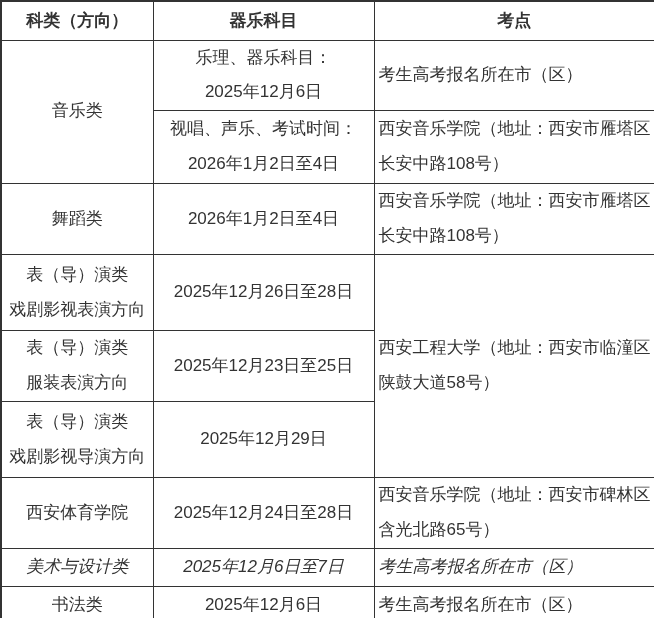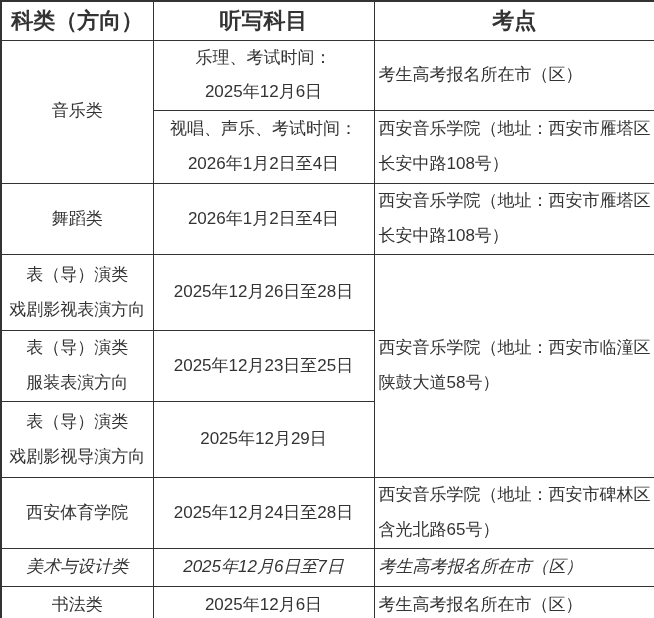--- a/index.html
+++ b/index.html
@@ -23,21 +23,21 @@
     text-align: center;
     vertical-align: middle;
     padding: 0;
     line-height: 2.05;
     white-space: pre-line;
     overflow: hidden;
   }
   table { border: 2px solid #333333; }
   th {
     font-weight: bold;
-    font-size: 22px;
+    font-size: 17px;
     line-height: 1.2;
   }
   col.c1 { width: 152px; }
   col.c2 { width: 221px; }
   col.c3 { width: 281px; }
   td.venue {
     text-align: left;
     padding-left: 4px;
     padding-right: 2px;
   }
@@ -57,46 +57,46 @@
 
 <table>
   <colgroup>
     <col class="c1">
       <col class="c2">
       <col class="c3">
   </colgroup>
   <thead>
     <tr class="rh">
       <th>科类（方向）</th>
-      <th>听写科目</th>
+      <th>器乐科目</th>
       <th>考点</th>
     </tr>
   </thead>
   <tbody>
     <tr class="r1">
       <td rowspan="2">音乐类</td>
-      <td>乐理、考试时间：
+      <td>乐理、器乐科目：
 2025年12月6日</td>
       <td class="venue">考生高考报名所在市（区）</td>
     </tr>
     <tr class="r2">
       <td>视唱、声乐、考试时间：
 2026年1月2日至4日</td>
       <td class="venue">西安音乐学院（地址：西安市雁塔区长安中路108号）</td>
     </tr>
     <tr class="r3">
       <td>舞蹈类</td>
       <td>2026年1月2日至4日</td>
       <td class="venue">西安音乐学院（地址：西安市雁塔区长安中路108号）</td>
     </tr>
     <tr class="r4">
       <td>表（导）演类
 戏剧影视表演方向</td>
       <td>2025年12月26日至28日</td>
-      <td class="venue" rowspan="3">西安音乐学院（地址：西安市临潼区陕鼓大道58号）</td>
+      <td class="venue" rowspan="3">西安工程大学（地址：西安市临潼区陕鼓大道58号）</td>
     </tr>
     <tr class="r5">
       <td>表（导）演类
 服装表演方向</td>
       <td>2025年12月23日至25日</td>
     </tr>
     <tr class="r6">
       <td>表（导）演类
 戏剧影视导演方向</td>
       <td>2025年12月29日</td>

